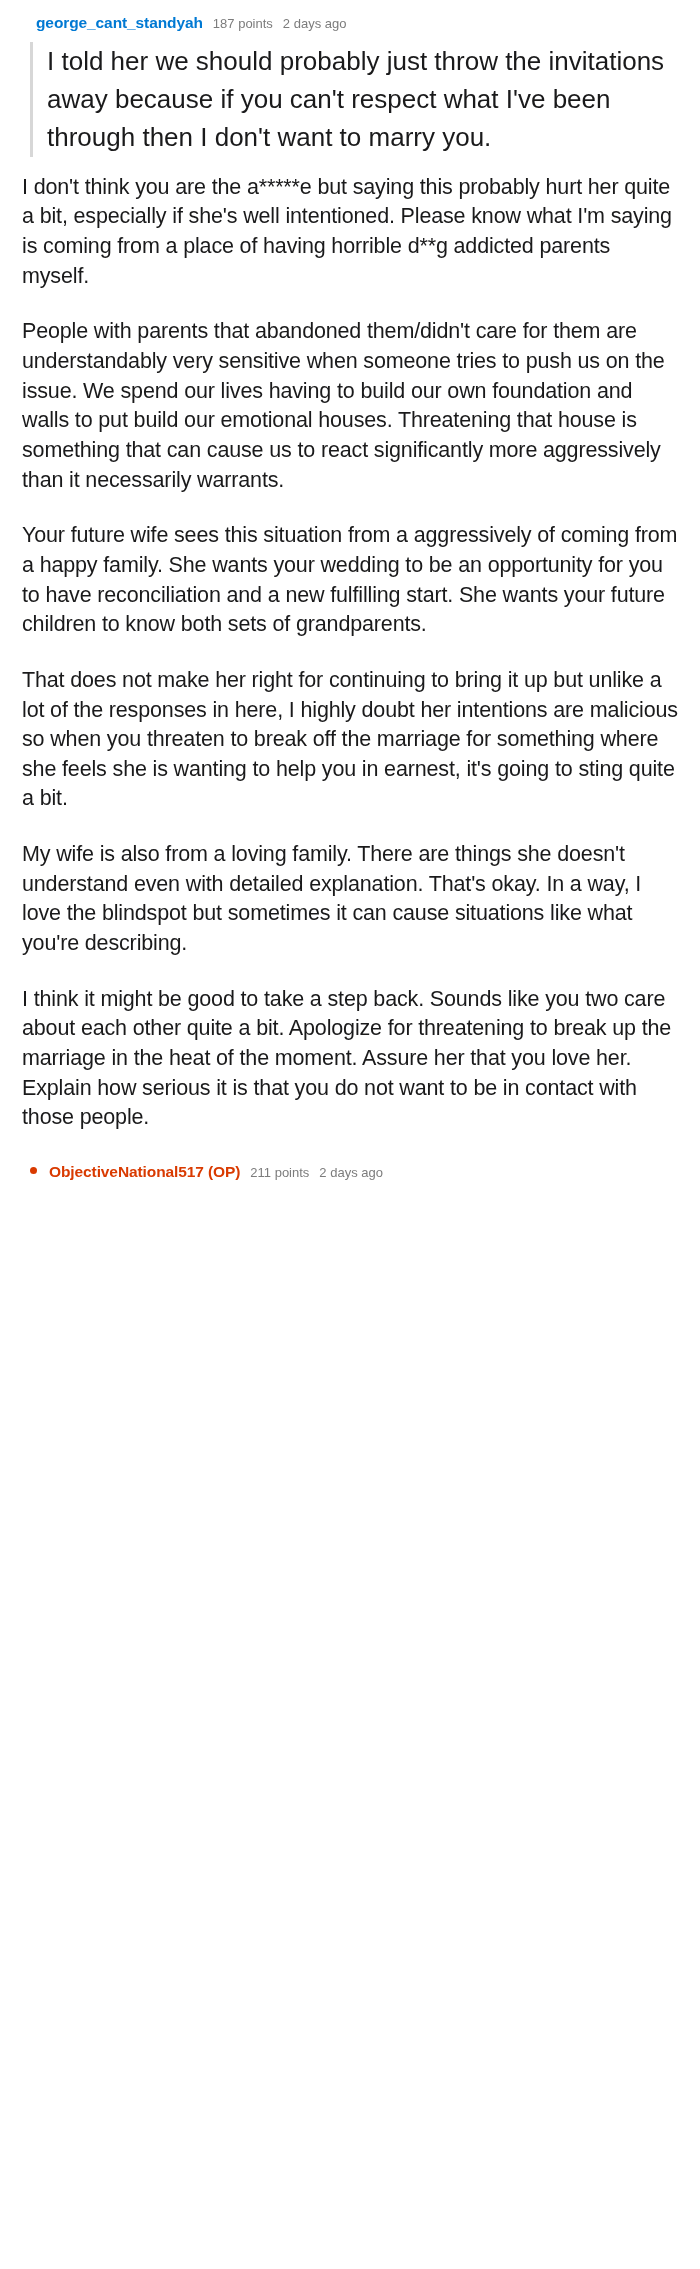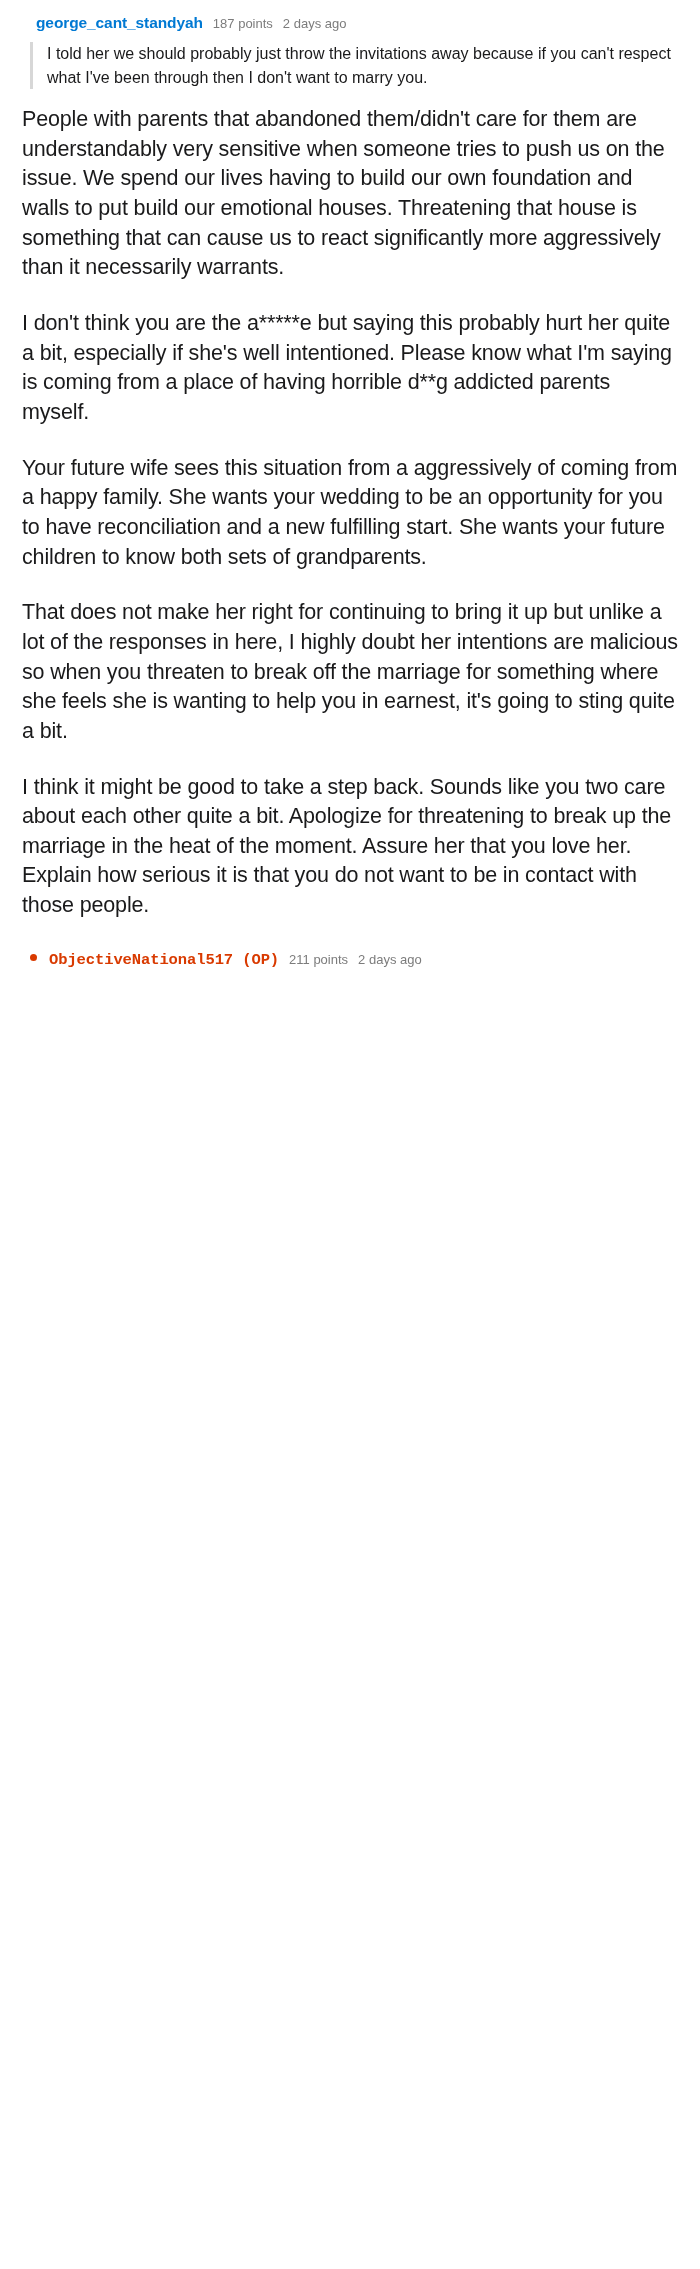--- a/index.html
+++ b/index.html
@@ -30,34 +30,33 @@
     font-size: 15.5px;
   }
   .username {
     color: #0079d3;
     font-weight: bold;
     font-size: 15.5px;
     letter-spacing: -0.1px;
   }
   .username.op {
     color: #d93a00;
-    font-family: Liberation Mono, monospace;
   }
   .meta {
     color: #7c7c7c;
     font-size: 13px;
   }
 
   
   .quote {
     margin: 8px 22px 6px 30px;
     padding: 0 0 0 14px;
     border-left: 3px solid #d7d7d7;
     color: #1a1a1b;
-    font-size: 16px;
+    font-size: 26px;
     line-height: 1.47;
   }
 
   
   .body {
     padding: 0 22px 0 22px;
   }
   .body p {
     margin: 0 0 26px 0;
     font-size: 21.5px;
@@ -109,24 +108,25 @@
 
   <div class="comment-head">
     <span class="username">george_cant_standyah</span>
     <span class="meta">187 points</span>
     <span class="meta">2 days ago</span>
   </div>
 
   <div class="quote">I told her we should probably just throw the invitations away because if you can't respect what I've been through then I don't want to marry you.</div>
 
   <div class="body">
+    <p>I don't think you are the a*****e but saying this probably hurt her quite a bit, especially if she's well intentioned. Please know what I'm saying is coming from a place of having horrible d**g addicted parents myself.</p>
     <p>People with parents that abandoned them/didn't care for them are understandably very sensitive when someone tries to push us on the issue. We spend our lives having to build our own foundation and walls to put build our emotional houses. Threatening that house is something that can cause us to react significantly more aggressively than it necessarily warrants.</p>
-    <p>I don't think you are the a*****e but saying this probably hurt her quite a bit, especially if she's well intentioned. Please know what I'm saying is coming from a place of having horrible d**g addicted parents myself.</p>
     <p>Your future wife sees this situation from a aggressively of coming from a happy family. She wants your wedding to be an opportunity for you to have reconciliation and a new fulfilling start. She wants your future children to know both sets of grandparents.</p>
     <p>That does not make her right for continuing to bring it up but unlike a lot of the responses in here, I highly doubt her intentions are malicious so when you threaten to break off the marriage for something where she feels she is wanting to help you in earnest, it's going to sting quite a bit.</p>
+    <p>My wife is also from a loving family. There are things she doesn't understand even with detailed explanation. That's okay. In a way, I love the blindspot but sometimes it can cause situations like what you're describing.</p>
     <p>I think it might be good to take a step back. Sounds like you two care about each other quite a bit. Apologize for threatening to break up the marriage in the heat of the moment. Assure her that you love her. Explain how serious it is that you do not want to be in contact with those people.</p>
   </div>
 
   <div class="reply">
     <div class="reply-head">
       <span class="dot-marker"></span>
       <span class="reply-head-inner">
         <span class="username op">ObjectiveNational517 (OP)</span>
         <span class="meta">211 points</span>
         <span class="meta">2 days ago</span>

